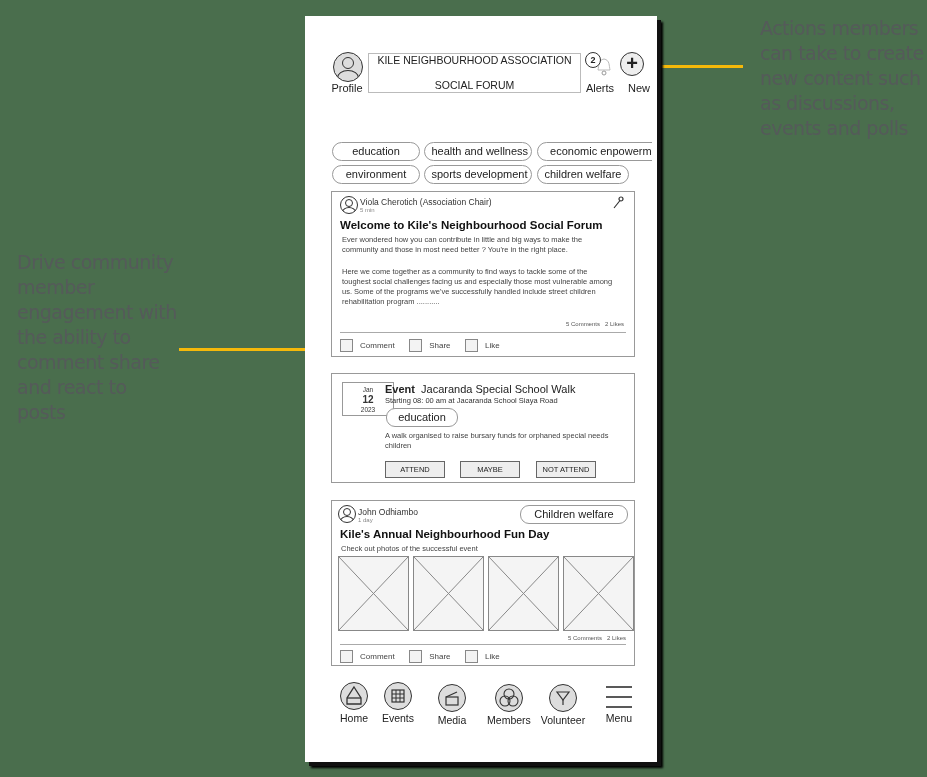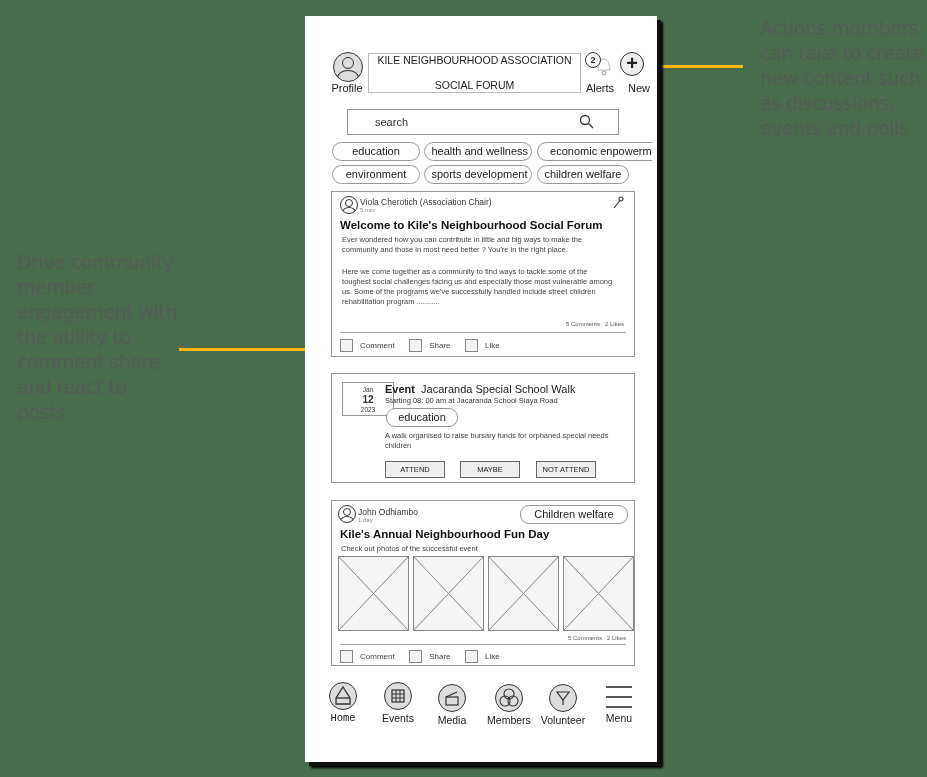--- a/index.html
+++ b/index.html
@@ -73,27 +73,20 @@
   </div>
   <svg class="abs bell" viewBox="0 0 22 22">
     <path d="M5 16 C6 12 5 6 11 5 C17 6 16 12 17 16 Z" fill="#fff" stroke="#bbb" stroke-width="1"></path>
     <circle cx="11" cy="19" r="2" fill="none" stroke="#999" stroke-width="1"></circle>
   </svg>
   <div class="abs badge">2</div>
   <div class="abs lbl" style="left:277px; top:66px; width:36px;">Alerts</div>
   <div class="abs plus">+</div>
   <div class="abs lbl" style="left:319px; top:66px; width:30px;">New</div>
 
-  <div class="abs search">
-    <span>search</span>
-    <svg class="abs" style="right:24px; top:4px;" width="15" height="15" viewBox="0 0 15 15">
-      <circle cx="6" cy="6" r="4.5" fill="none" stroke="#333" stroke-width="1.3"></circle>
-      <line x1="9.3" y1="9.3" x2="14" y2="14" stroke="#333" stroke-width="1.3"></line>
-    </svg>
-  </div>
 
   <div class="abs chips" style="top:125px;">
     <span class="chip" style="width:74px;">education</span>
     <span class="chip" style="width:94px;">health and wellness</span>
     <span class="chip" style="width:120px;">economic enpowerme</span>
   </div>
   <div class="abs chips" style="top:148px;">
     <span class="chip" style="width:74px;">environment</span>
     <span class="chip" style="width:94px;">sports development</span>
     <span class="chip" style="width:78px;">children welfare</span>
@@ -189,21 +182,21 @@
           <span class="cb"></span>
           <span>Share</span>
         </span>
       <span class="act">
           <span class="cb"></span>
           <span>Like</span>
         </span>
     </div>
   </div>
 
-  <div class="nav-item" style="left:8px;font-family:Liberation Mono, monospace;">
+  <div class="nav-item" style="left:19px;">
     <div class="nav-ic">
       <svg width="26" height="26" viewBox="0 0 26 26" style="position:absolute;left:0;top:0">
           <path d="M13 4 L20 15 L20 21 L6 21 L6 15 Z" fill="none" stroke="#333" stroke-width="1.3"></path>
           <line x1="6" y1="15" x2="20" y2="15" stroke="#333" stroke-width="1.3"></line>
         </svg>
     </div>
     <div>Home</div>
   </div>
   <div class="nav-item" style="left:63px;">
     <div class="nav-ic">

